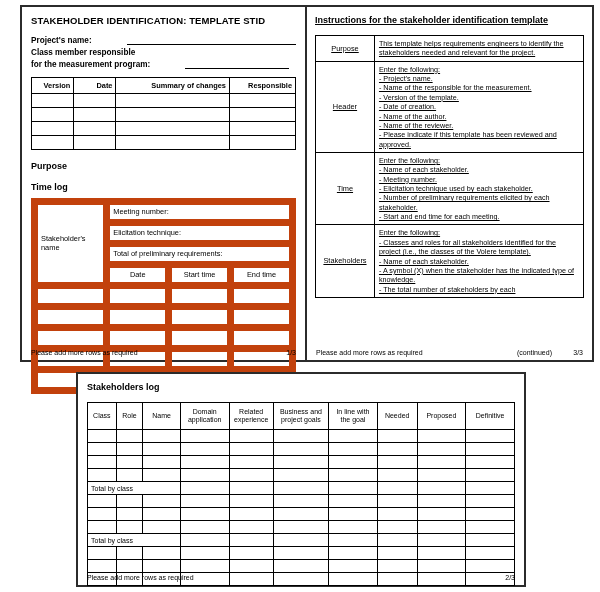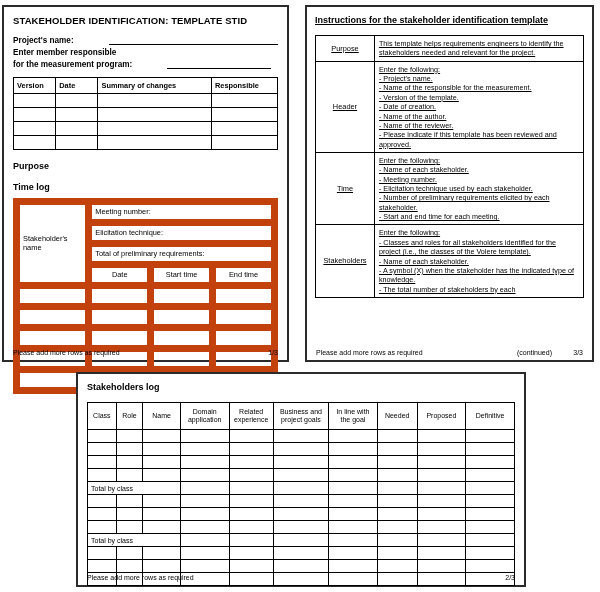--- a/index.html
+++ b/index.html
@@ -18,21 +18,21 @@
 
   .panel {
     position: absolute;
     border: 2px solid #2b2b2b;
     background: #ffffff;
     box-sizing: border-box;
   }
 
   
   #panel-template {
-    left: 2px;
+    left: 20px;
     top: 5px;
     width: 287px;
     height: 357px;
     padding: 8px 9px 4px 9px;
   }
   
   #panel-instructions {
     left: 305px;
     top: 5px;
     width: 289px;
@@ -101,21 +101,21 @@
   }
   table.grid th, table.grid td {
     border: 1px solid #000;
     padding: 1px 3px;
     height: 11px;
     vertical-align: middle;
     overflow: hidden;
   }
   table.grid th {
     font-weight: bold;
-    text-align: left;
+    text-align: right;
     height: 13px;
   }
   td.empty { height: 11px; }
 
   .footer {
     position: absolute;
     left: 9px;
     right: 9px;
     bottom: 4px;
     font-size: 7px;
@@ -206,21 +206,21 @@
 
 <div class="panel" id="panel-template">
   <div class="doc-title">STAKEHOLDER IDENTIFICATION: TEMPLATE STID</div>
 
   <div class="fields">
     <div class="row">
       <span>Project's name:</span>
       <span class="rule"></span>
     </div>
     <div class="row">
-      <span>Enter member responsible</span>
+      <span>Class member responsible</span>
     </div>
     <div class="row">
       <span>for the measurement program:</span>
       <span class="rule mid"></span>
     </div>
   </div>
 
   <table class="grid">
     <colgroup>
         <col style="width:16%">

